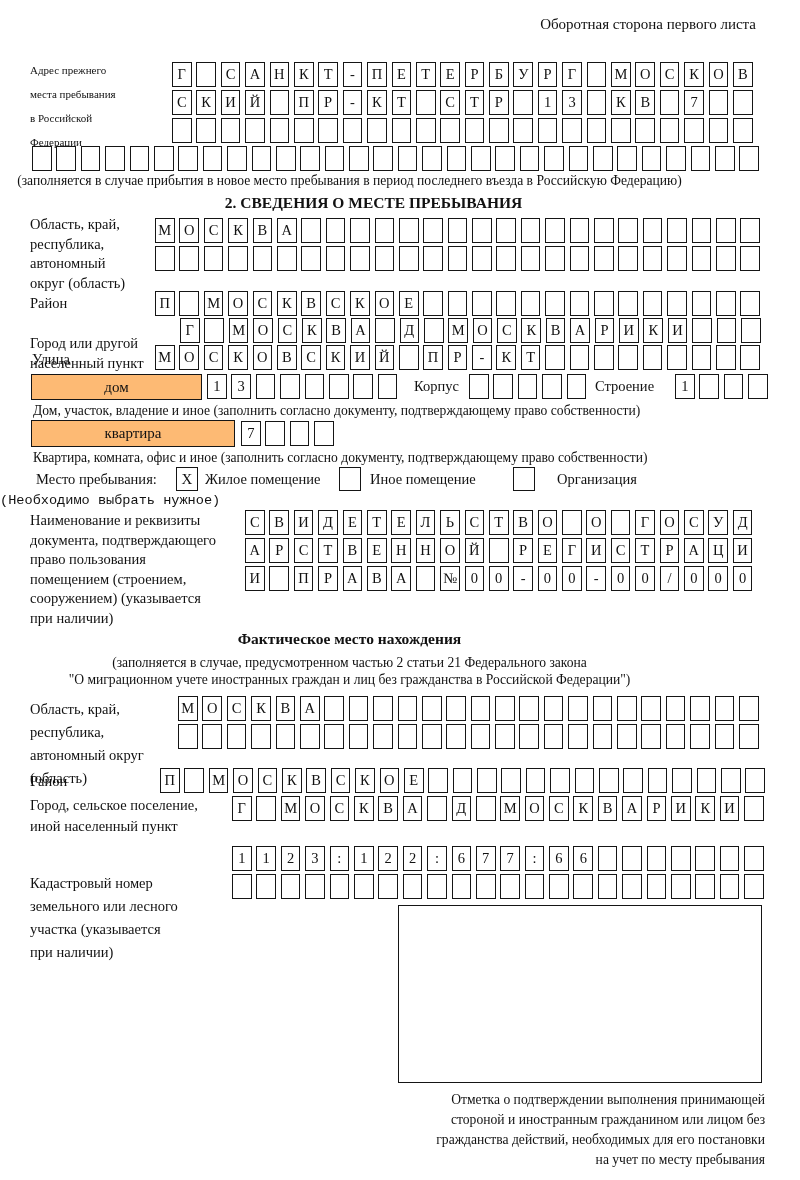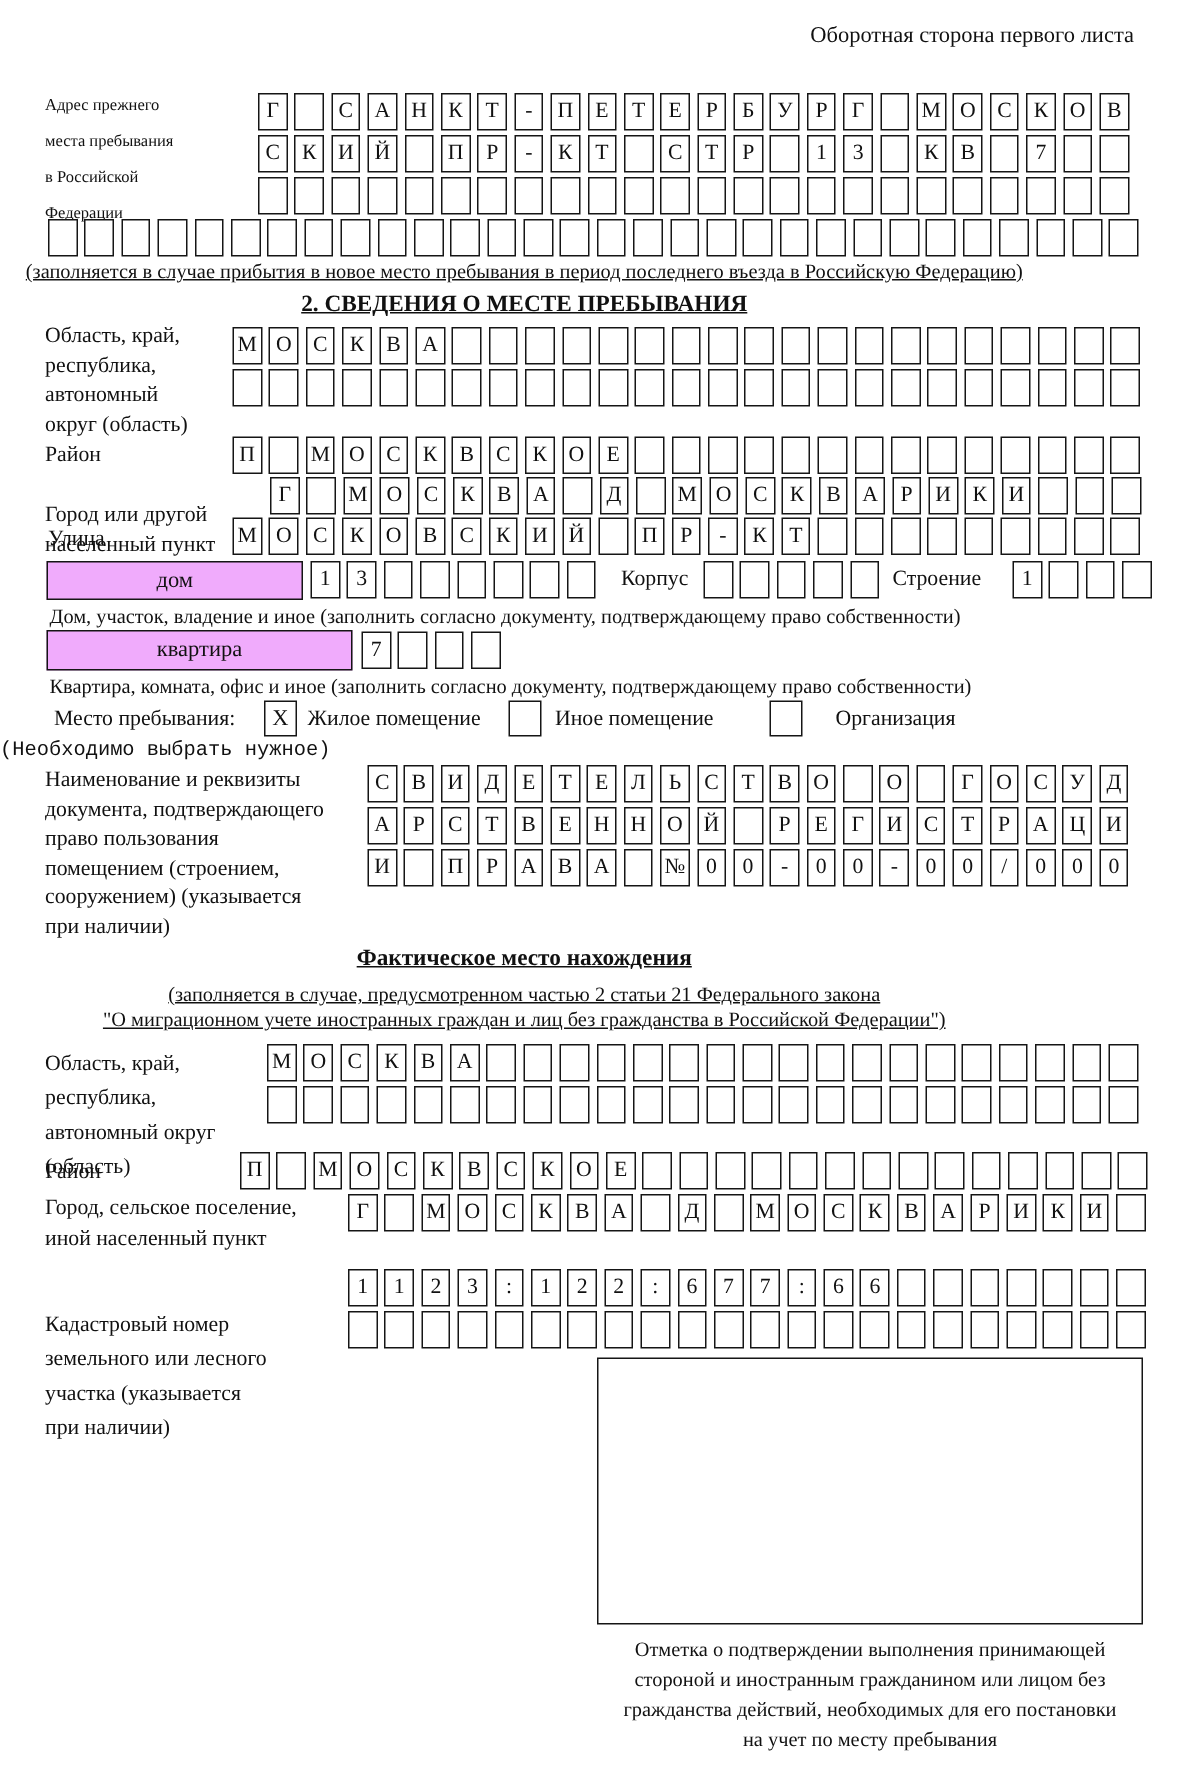--- a/index.html
+++ b/index.html
@@ -2,28 +2,28 @@
 <html><head>
 <meta charset="utf-8">
 <style>
   html,body{margin:0;padding:0;background:#ffffff;}
   body{width:800px;height:1180px;position:relative;overflow:hidden;
        font-family:"Liberation Serif", serif;color:#111;}
   .abs{position:absolute;}
   .lbl{font-size:14.5px;line-height:19.5px;white-space:pre-line;}
   .lbl24{font-size:11px;line-height:24px;white-space:pre-line;}
   .note{font-size:13.6px;white-space:pre-line;}
-  .center{text-align:center;width:699px;left:0;text-decoration:underline;}
+  .center{text-align:center;width:699px;left:0;}
   .bold{font-weight:bold;}
   .cellrow{display:flex;gap:4.8px;}
   .cell{width:19.6px;height:25px;border:1.5px solid #151515;box-sizing:border-box;
         display:flex;align-items:center;justify-content:center;
         font-size:14.5px;background:#fff;flex:0 0 auto;}
   .bigbox{border:1.5px solid #151515;box-sizing:border-box;display:flex;
-        align-items:center;justify-content:center;font-size:15px;background:#f0abfc;}
+        align-items:center;justify-content:center;font-size:15px;background:#fdba74;}
   .checkbox{width:22px;height:24px;border:1.5px solid #151515;box-sizing:border-box;
         display:flex;align-items:center;justify-content:center;font-size:15px;}
   .stamp{border:1.6px solid #151515;box-sizing:border-box;background:#fff;}
 </style>
 </head>
 <body>
 
 <div class="abs" style="top:16px;right:44px;font-size:15px;">Оборотная сторона первого листа</div>
 
 <div class="abs lbl24" style="left:30px;top:58px;">Адрес прежнего
@@ -135,21 +135,21 @@
     <div class="cell"></div>
     <div class="cell"></div>
     <div class="cell"></div>
     <div class="cell"></div>
     <div class="cell"></div>
     <div class="cell"></div>
     <div class="cell"></div>
   </div>
 <div class="abs note center" style="top:173px;">(заполняется в случае прибытия в новое место пребывания в период последнего въезда в Российскую Федерацию)</div>
 
-<div class="abs center bold" style="top:194px;font-size:15.5px;">2. СВЕДЕНИЯ О МЕСТЕ ПРЕБЫВАНИЯ</div>
+<div class="abs center bold" style="top:194px;font-size:15.5px;padding-left:24px;">2. СВЕДЕНИЯ О МЕСТЕ ПРЕБЫВАНИЯ</div>
 
 <div class="abs lbl" style="left:30px;top:215px;">Область, край,
 республика,
 автономный
 округ (область)</div>
 <div class="abs cellrow" style="left:155px;top:218px;">
     <div class="cell">М</div>
     <div class="cell">О</div>
     <div class="cell">С</div>
     <div class="cell">К</div>
@@ -576,16 +576,16 @@
     <div class="cell"></div>
     <div class="cell"></div>
     <div class="cell"></div>
     <div class="cell"></div>
     <div class="cell"></div>
     <div class="cell"></div>
     <div class="cell"></div>
   </div>
 
 <div class="abs stamp" style="left:398px;top:905px;width:364px;height:178px;"></div>
-<div class="abs note" style="left:395px;top:1090px;width:370px;text-align:center;line-height:20px;">Отметка о подтверждении выполнения принимающей
+<div class="abs note" style="left:395px;top:1090px;width:370px;text-align:right;line-height:20px;">Отметка о подтверждении выполнения принимающей
 стороной и иностранным гражданином или лицом без
 гражданства действий, необходимых для его постановки
 на учет по месту пребывания</div>
 
 </body></html>

